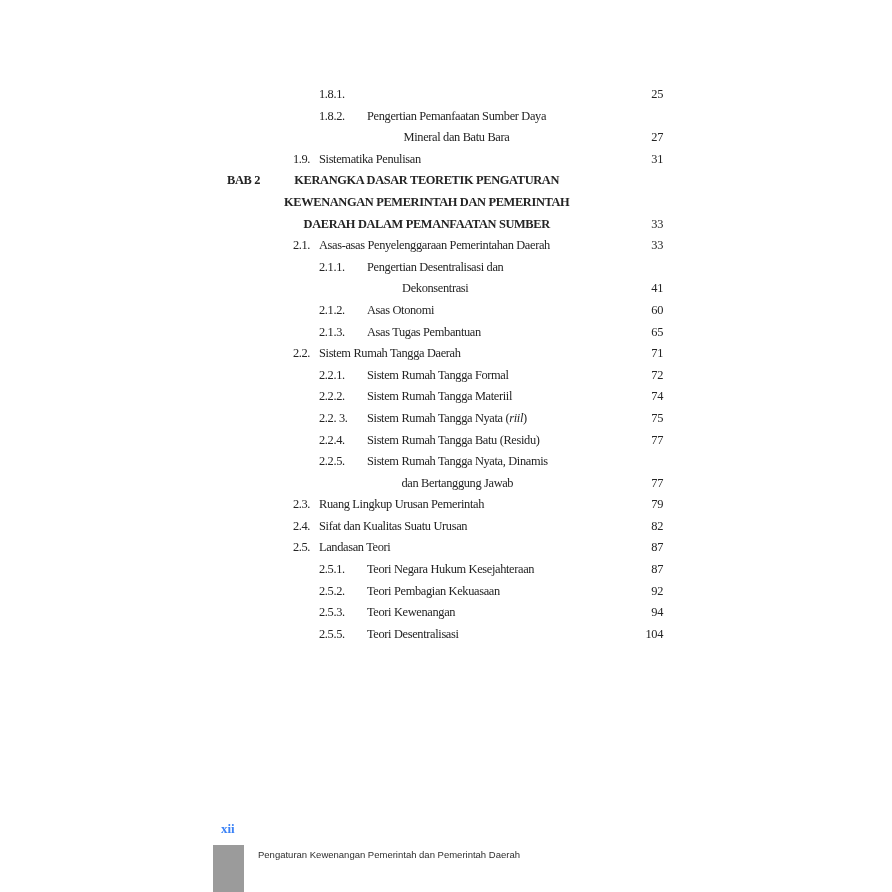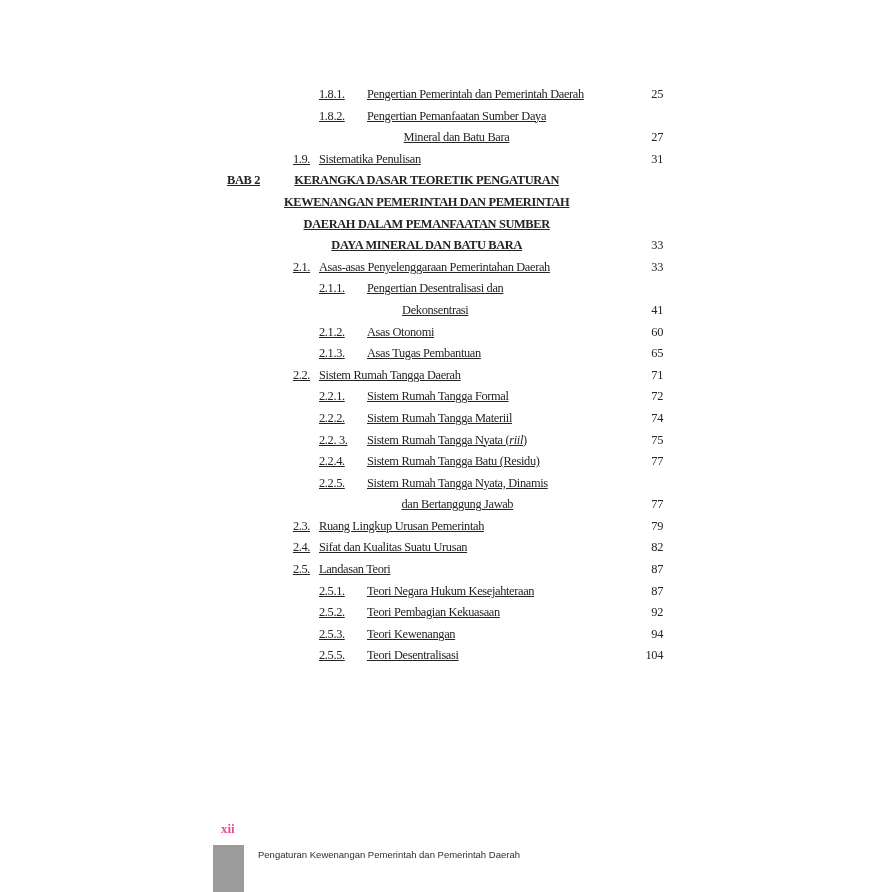--- a/index.html
+++ b/index.html
@@ -23,21 +23,20 @@
     width: 436px;
     font-size: 12.4px;
     line-height: 21.6px;
     letter-spacing: -0.35px;
   }
   .row {
     position: relative;
     display: flex;
     align-items: flex-start;
     padding-right: 20px;
-    text-decoration: underline;
   }
   .num { flex: 0 0 auto; }
   .title { flex: 0 1 auto; }
   .pageno {
     position: absolute;
     right: 0;
     bottom: 0;
   }
   .row.l1 { padding-left: 57px; text-align: center; }
   .row.l1 .num { width: 35px; }
@@ -46,21 +45,21 @@
   .row.bab .num { width: 57px; font-weight: bold; }
   .row.bab .title { font-weight: bold; }
   .line { display: block; text-align: center; }
   .italic { font-style: italic; }
   .footer-pagenum {
     position: absolute;
     left: 221px;
     top: 821px;
     font-size: 13px;
     font-weight: bold;
-    color: #ec4899;
+    color: #3b82f6;
   }
   .footer-title {
     position: absolute;
     left: 258px;
     top: 824px;
     font-family: "Liberation Sans", "DejaVu Sans", sans-serif;
     font-size: 9.5px;
     font-weight: normal;
     color: #2e2e2e;
     margin-top: 25px;
@@ -74,21 +73,20 @@
     background: #9b9b9b;
   }
 </style>
 </head>
 <body>
 
 <div class="sheet">
   <div class="toc">
       <div class="row l2">
         <span class="num">1.8.1.</span>
-        <span class="title">Pengertian Pemerintah dan Pemerintah Daerah</span>
         <span class="pageno">25</span>
       </div>
       <div class="row l2">
         <span class="num">1.8.2.</span>
         <span class="title">
           <span class="line">Pengertian Pemanfaatan Sumber Daya</span>
           <span class="line">Mineral dan Batu Bara</span>
         </span>
         <span class="pageno">27</span>
       </div>
@@ -96,21 +94,20 @@
         <span class="num">1.9.</span>
         <span class="title">Sistematika Penulisan</span>
         <span class="pageno">31</span>
       </div>
       <div class="row bab">
         <span class="num">BAB 2</span>
         <span class="title">
           <span class="line">KERANGKA DASAR TEORETIK PENGATURAN</span>
           <span class="line">KEWENANGAN PEMERINTAH DAN PEMERINTAH</span>
           <span class="line">DAERAH DALAM PEMANFAATAN SUMBER</span>
-          <span class="line">DAYA MINERAL DAN BATU BARA</span>
         </span>
         <span class="pageno">33</span>
       </div>
       <div class="row l1">
         <span class="num">2.1.</span>
         <span class="title">Asas-asas Penyelenggaraan Pemerintahan Daerah</span>
         <span class="pageno">33</span>
       </div>
       <div class="row l2">
         <span class="num">2.1.1.</span>

